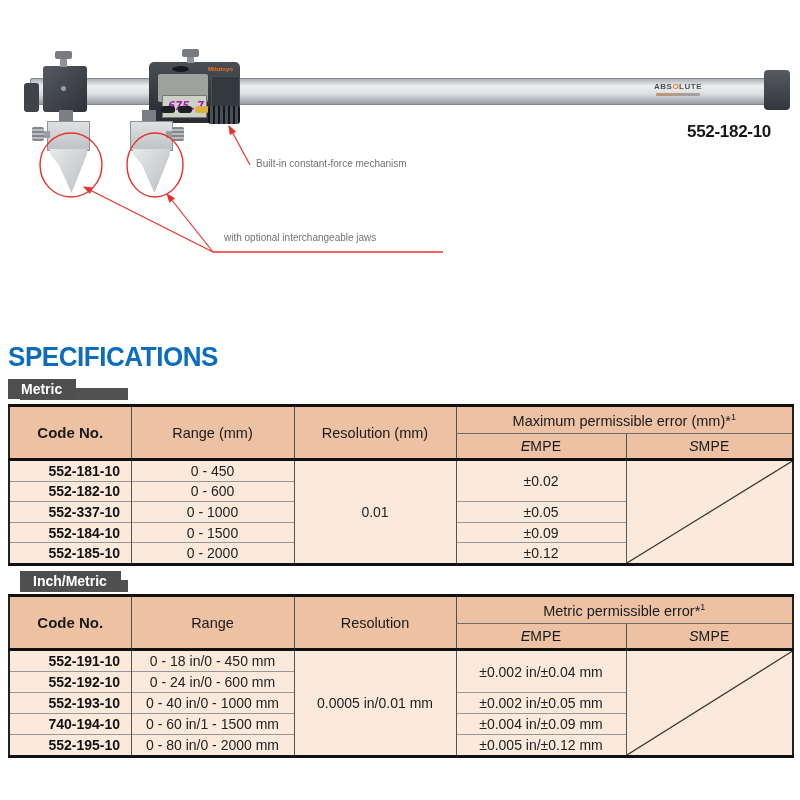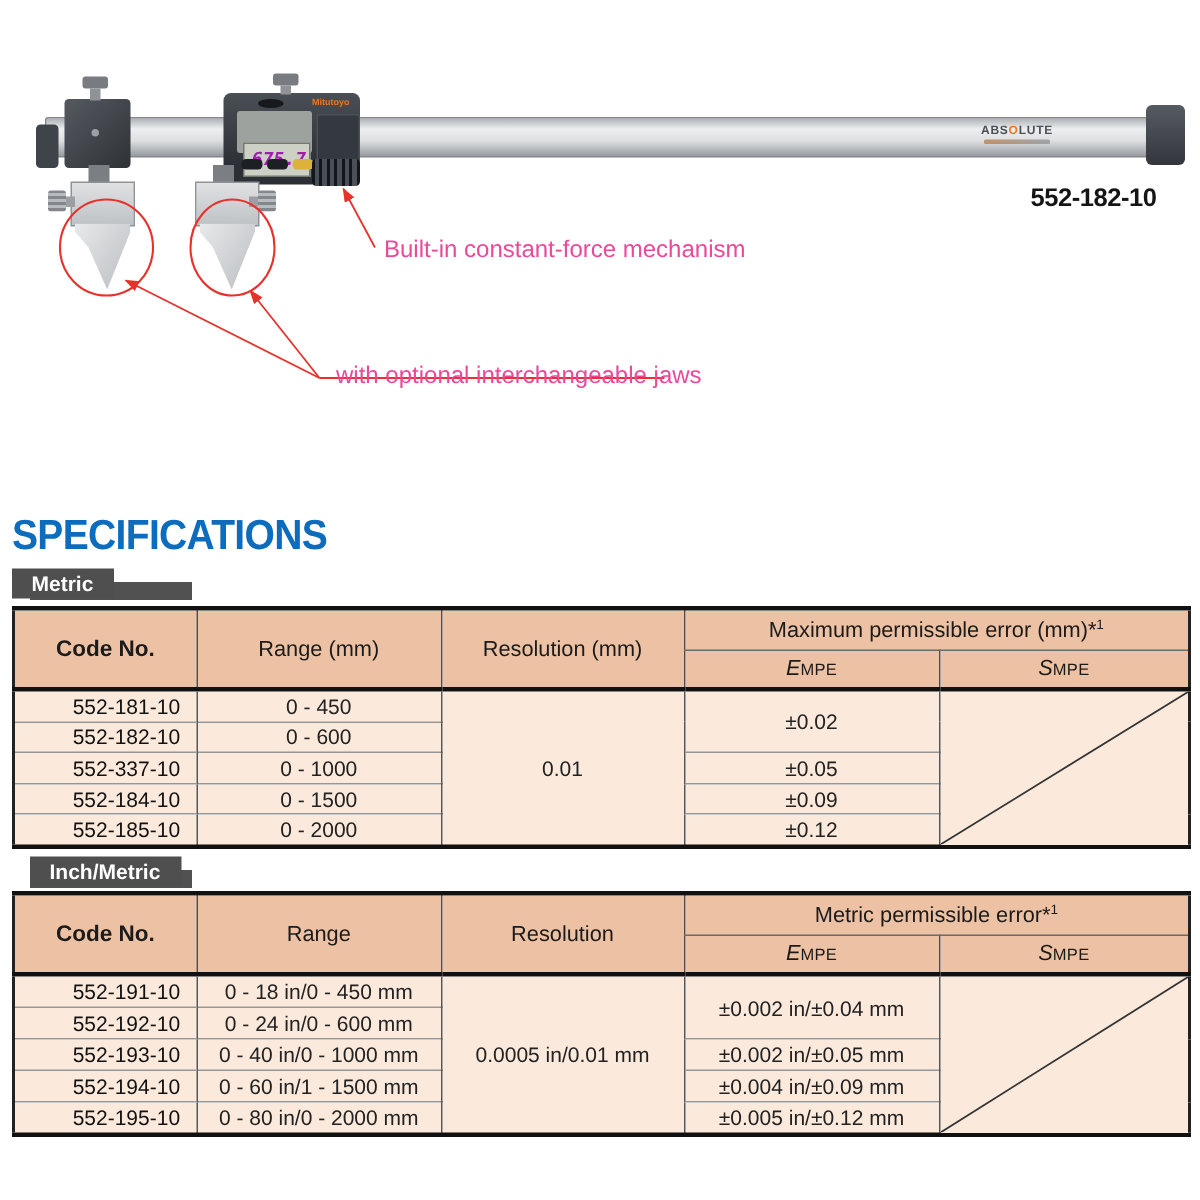--- a/index.html
+++ b/index.html
@@ -48,22 +48,22 @@
   .blade{width:37px;height:44px;background:linear-gradient(125deg,#e7e9ea,#bbbec2);
          clip-path:polygon(0 0,100% 0,100% 12%,58% 100%,24% 36%,0 12%);}
   #blade1{left:50px;top:149px;} #blade2{left:133px;top:149px;}
   #red-overlay{left:0;top:0;width:800px;height:800px;pointer-events:none;}
   #beamlogo{left:646px;top:82px;width:64px;text-align:center;font-weight:bold;font-size:8px;
             letter-spacing:.5px;color:#4c5157;}
   #beamlogo .o{color:#ee7622;}
   #beamlogo-sub{left:656px;top:93px;width:44px;height:3px;border-radius:1px;opacity:.75;
                 background:linear-gradient(90deg,#b87a4a,#8d9196);}
   #model{left:687px;top:122px;font-weight:bold;font-size:17px;letter-spacing:-.3px;color:#151515;}
-  .callout{font-size:16px;color:#ec4899;white-space:nowrap;}
-  #cf-text{left:256px;top:158px;} #jaws-text{left:224px;top:242px;}
+  .callout{font-size:10px;color:#737373;white-space:nowrap;}
+  #cf-text{left:256px;top:158px;} #jaws-text{left:224px;top:232px;}
 
   
   #spec-h{left:8px;top:341px;font-weight:bold;font-size:28px;letter-spacing:-.5px;color:#0c6cbe;
           transform:scaleX(.93);transform-origin:0 0;white-space:nowrap;}
   .tab{background:#4f4f4f;color:#fff;font-weight:bold;font-size:14px;line-height:20px;
        height:20px;padding-left:13px;z-index:2;white-space:nowrap;}
   #tab-metric{left:8px;top:379px;width:55px;}
   #tab-inch{left:8px;top:571px;width:88px;margin-left:12px;}
   .tab-echo{background:#515151;height:12px;z-index:1;}
   #echo-metric{left:20px;top:388px;width:108px;}
@@ -77,23 +77,23 @@
   table.spec thead th{background:#edc1a3;border-left:1px solid #4e4e4e;
                       border-bottom:3px solid #111;font-weight:normal;font-size:14.5px;color:#1b1b1b;}
   table.spec thead th.b{font-weight:bold;font-size:15px;}
   table.spec thead tr.main th{height:26px;}
   table.spec thead tr.sub th{height:24px;border-top:1px solid #6b6b6b;}
   table.spec thead th.mpe{border-bottom:1px solid #6b6b6b;}
   table.spec tbody td{background:#fbe9dc;border-left:1px solid #555;
                       border-top:1px solid #969696;height:19.6px;}
   #t-inch tbody td{height:20px;}
   table.spec tbody tr.r0 td{border-top:none;}
-  table.spec td.code{font-weight:normal;color:#111;padding-left:28px;}
+  table.spec td.code{font-weight:bold;color:#111;padding-left:28px;}
   table.spec td.smpe{position:relative;}
-  .mpe-sub{font-size:11px;letter-spacing:.2px;}
+  .mpe-sub{font-size:14px;letter-spacing:.2px;}
   .diag{position:absolute;left:0;top:0;width:100%;height:100%;display:block;}
   #t-metric{left:8px;top:404px;} #t-inch{left:8px;top:594px;}
   sup{font-size:9px;}
 </style>
 </head>
 <body>
 
 <div class="page">
 
   <div class="abs" id="beam"></div>
@@ -248,21 +248,21 @@
       <tr>
         <td class="code">552-192-10</td>
         <td>0 - 24 in/0 - 600 mm</td>
       </tr>
       <tr>
         <td class="code">552-193-10</td>
         <td>0 - 40 in/0 - 1000 mm</td>
         <td>±0.002 in/±0.05 mm</td>
       </tr>
       <tr>
-        <td class="code">552-194-10</td>
+        <td class="code">740-194-10</td>
         <td>0 - 60 in/1 - 1500 mm</td>
         <td>±0.004 in/±0.09 mm</td>
       </tr>
       <tr>
         <td class="code">552-195-10</td>
         <td>0 - 80 in/0 - 2000 mm</td>
         <td>±0.005 in/±0.12 mm</td>
       </tr>
     </tbody>
   </table>

